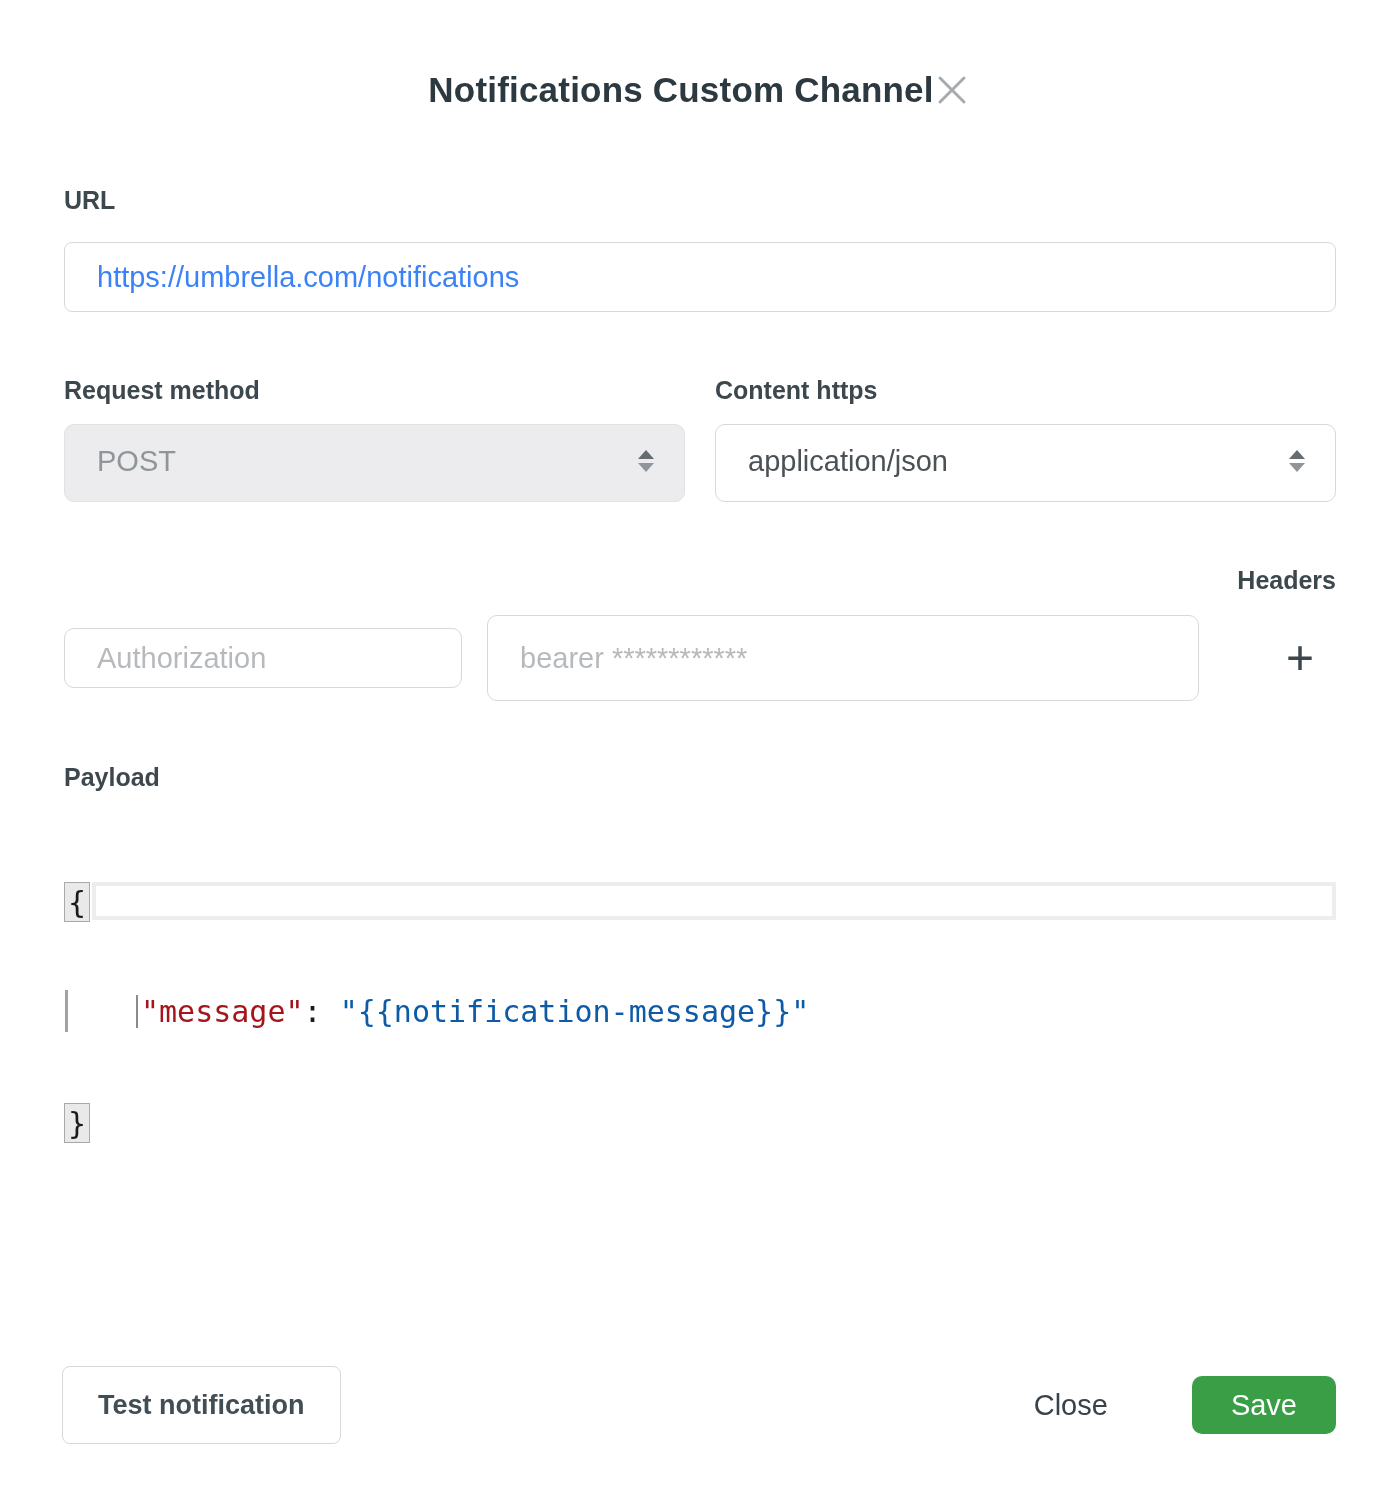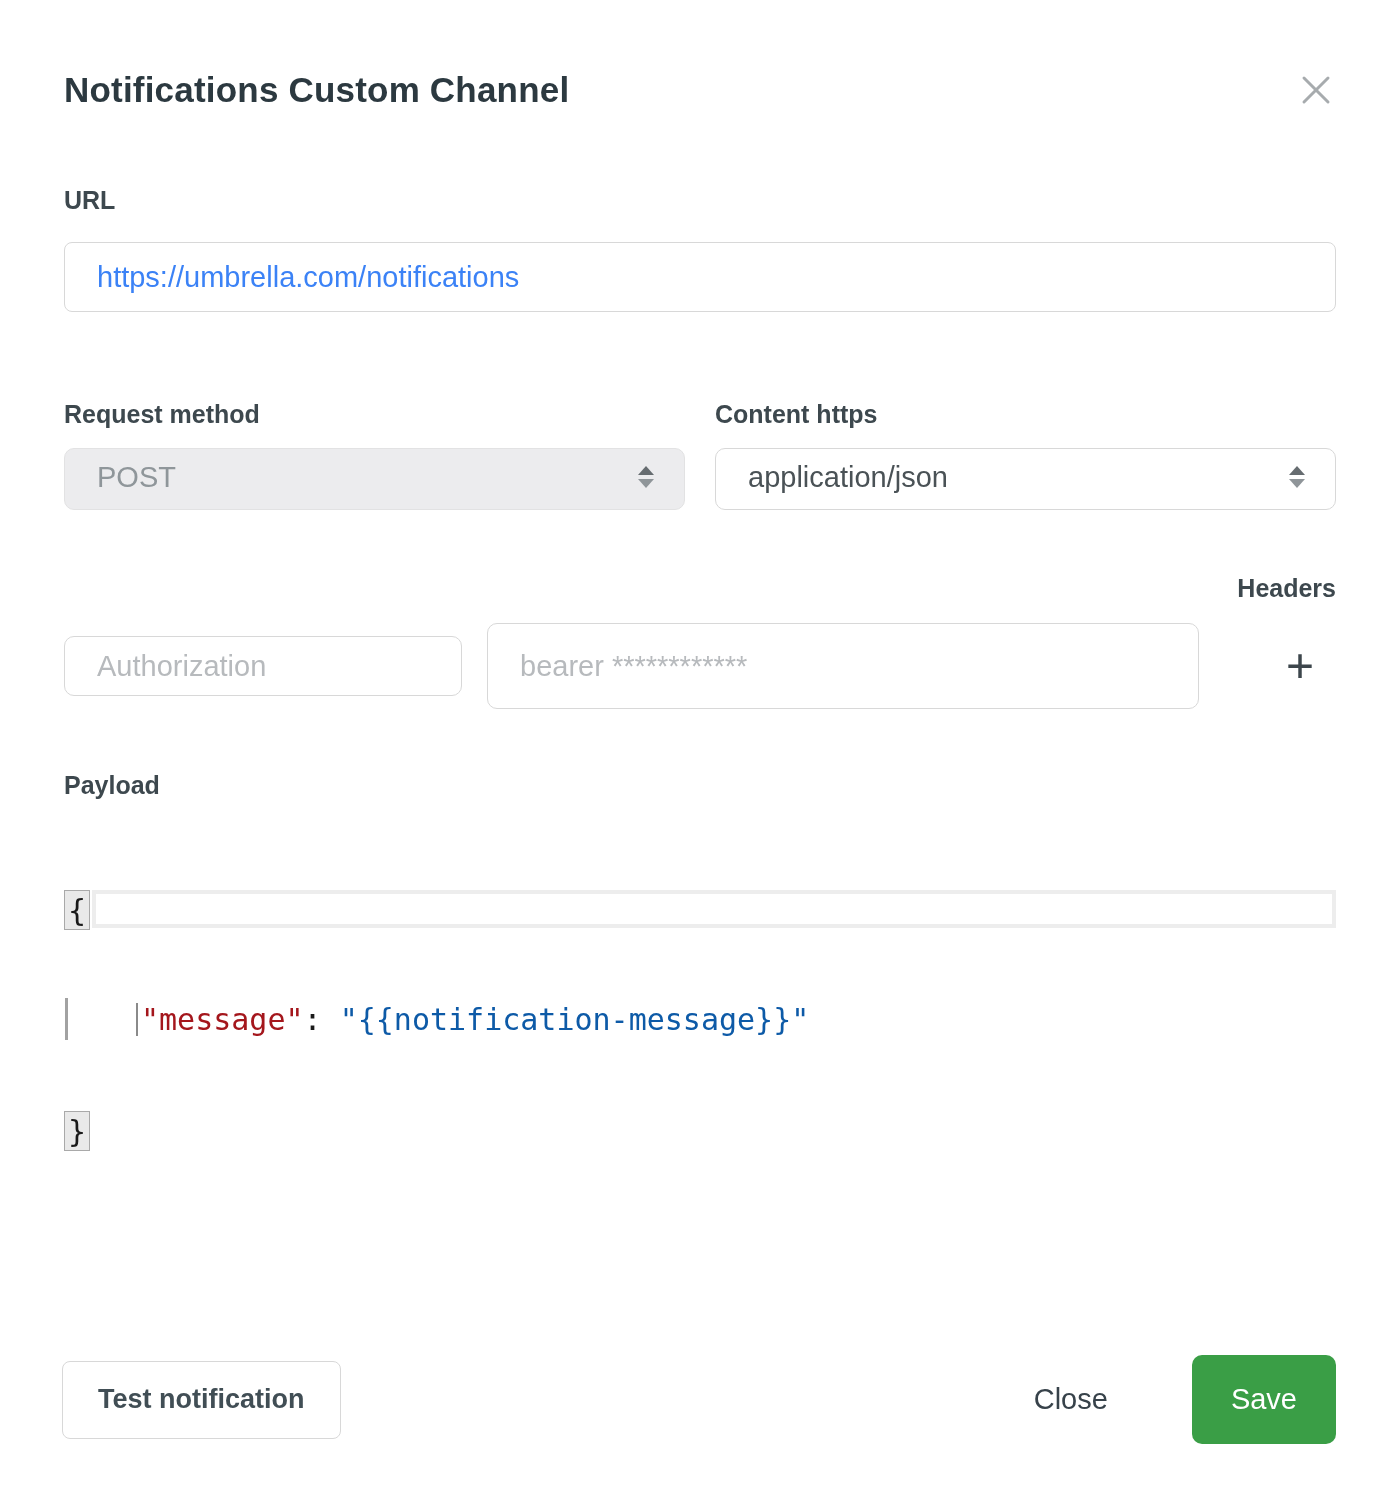--- a/index.html
+++ b/index.html
@@ -6,44 +6,44 @@
   html, body { background: #ffffff; }
   body {
     width: 1400px; height: 1508px;
     font-family: "Liberation Sans", sans-serif;
     position: relative;
     color: #3d484e;
   }
   .dialog { position: absolute; inset: 0; padding: 70px 64px 64px; }
 
   
-  .title-row { display: flex; justify-content: space-between; align-items: flex-start; margin-bottom: 76px; }
+  .title-row { display: flex; justify-content: center; align-items: flex-start; margin-bottom: 76px; }
   .title { font-size: 35px; font-weight: 700; color: #2c3940; letter-spacing: 0.2px; }
   .close-btn { margin-top: 2px; margin-right: 2px; cursor: pointer; line-height: 0; }
 
   
   .label { font-size: 25px; font-weight: 600; color: #3d484e; }
 
   
   .url-field .label { margin-bottom: 27px; }
   .text-input {
     width: 100%; height: 70px;
     border: 1px solid #d8d8d8; border-radius: 8px;
     padding: 0 32px; font-size: 29px; color: #3b82f6;
     font-family: "Liberation Sans", sans-serif;
     outline: none; background: #ffffff;
   }
   .text-input::placeholder { color: #b7babd; opacity: 1; }
-  .url-field { margin-bottom: 88px; }
+  .url-field { margin-bottom: 64px; }
 
   
   .two-col { display: grid; grid-template-columns: 1fr 1fr; column-gap: 30px; margin-bottom: 64px; }
   .two-col .label { margin-bottom: 19px; }
   .select {
-    height: 62px; border-radius: 10px;
+    height: 78px; border-radius: 10px;
     display: flex; align-items: center; justify-content: space-between;
     padding: 0 30px 4px 32px; font-size: 29px; cursor: pointer;
     background: #ffffff; border: 1px solid #d8d8d8; color: #4a5256;
   }
   .select.disabled { background: #ececee; border-color: #e2e2e3; color: #8f969a; cursor: default; }
   .arrows { display: flex; flex-direction: column; gap: 4px; }
   .tri { width: 0; height: 0; border-left: 8px solid transparent; border-right: 8px solid transparent; }
   .tri-up { border-bottom: 9px solid #666c70; }
   .tri-down { border-top: 9px solid #8f9599; }
 
@@ -85,21 +85,21 @@
   }
   .btn-secondary {
     height: 78px; padding: 0 35px;
     background: #ffffff; border: 1px solid #d8d8d8; border-radius: 8px;
     font-size: 27px; font-weight: 600; color: #414e55;
     font-family: "Liberation Sans", sans-serif; cursor: pointer;
   }
   .footer-right { display: flex; align-items: center; gap: 84px; }
   .link-close { font-size: 29px; color: #37424a; cursor: pointer; }
   .btn-save {
-    height: 89px; padding: 0 39px;
+    height: 58px; padding: 0 39px;
     border: none; border-radius: 10px;
     font-size: 29px; color: #ffffff;
     font-family: "Liberation Sans", sans-serif; cursor: pointer;
   }
 </style>
 </head>
 <body>
 
 <div class="dialog">
 

